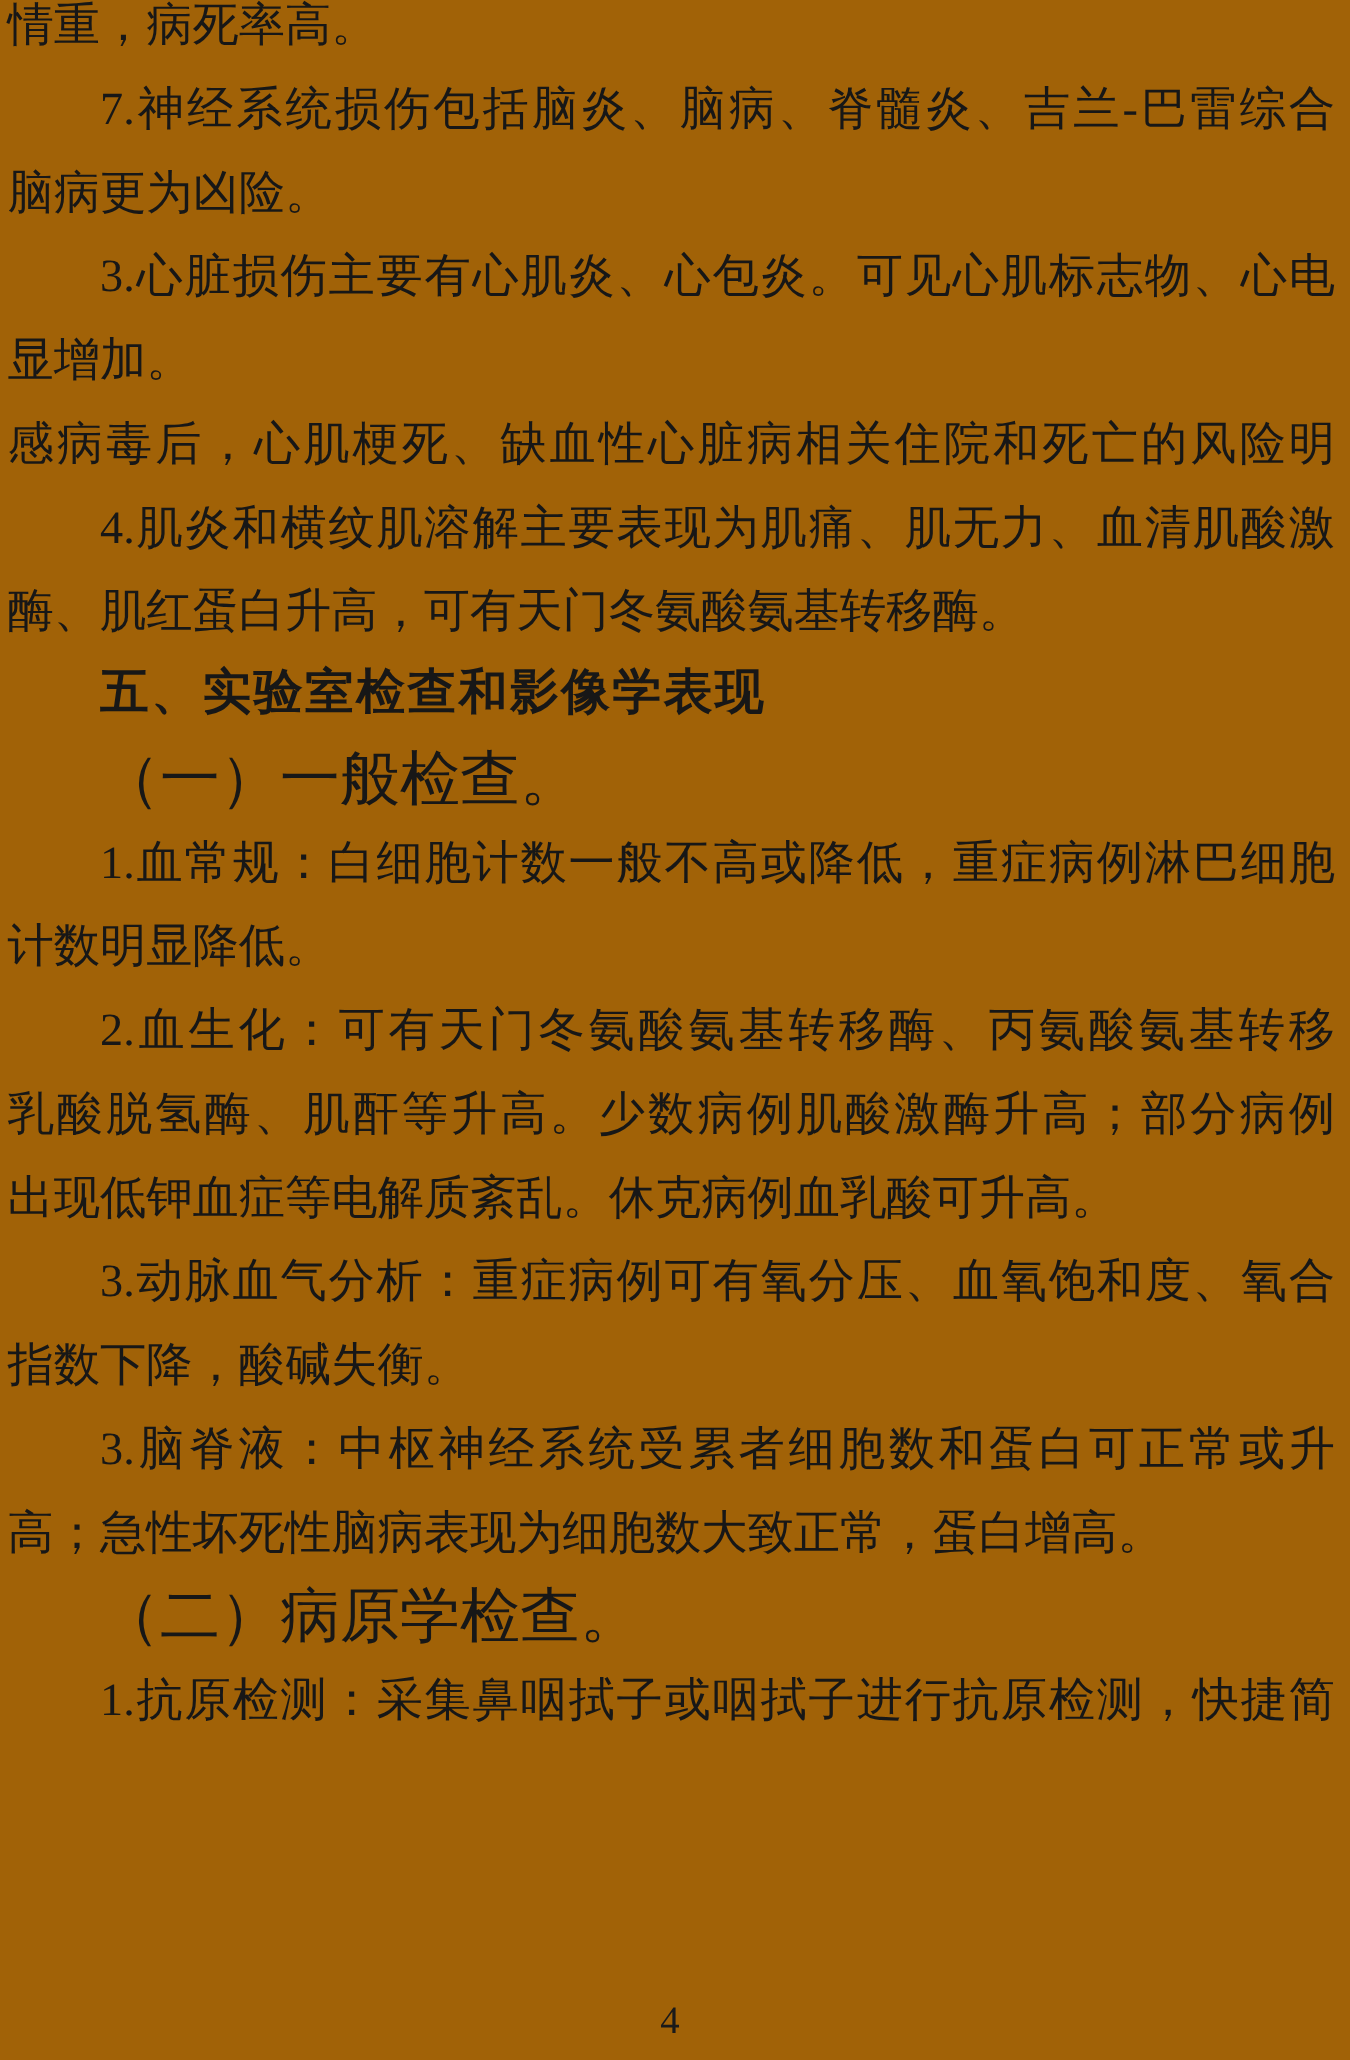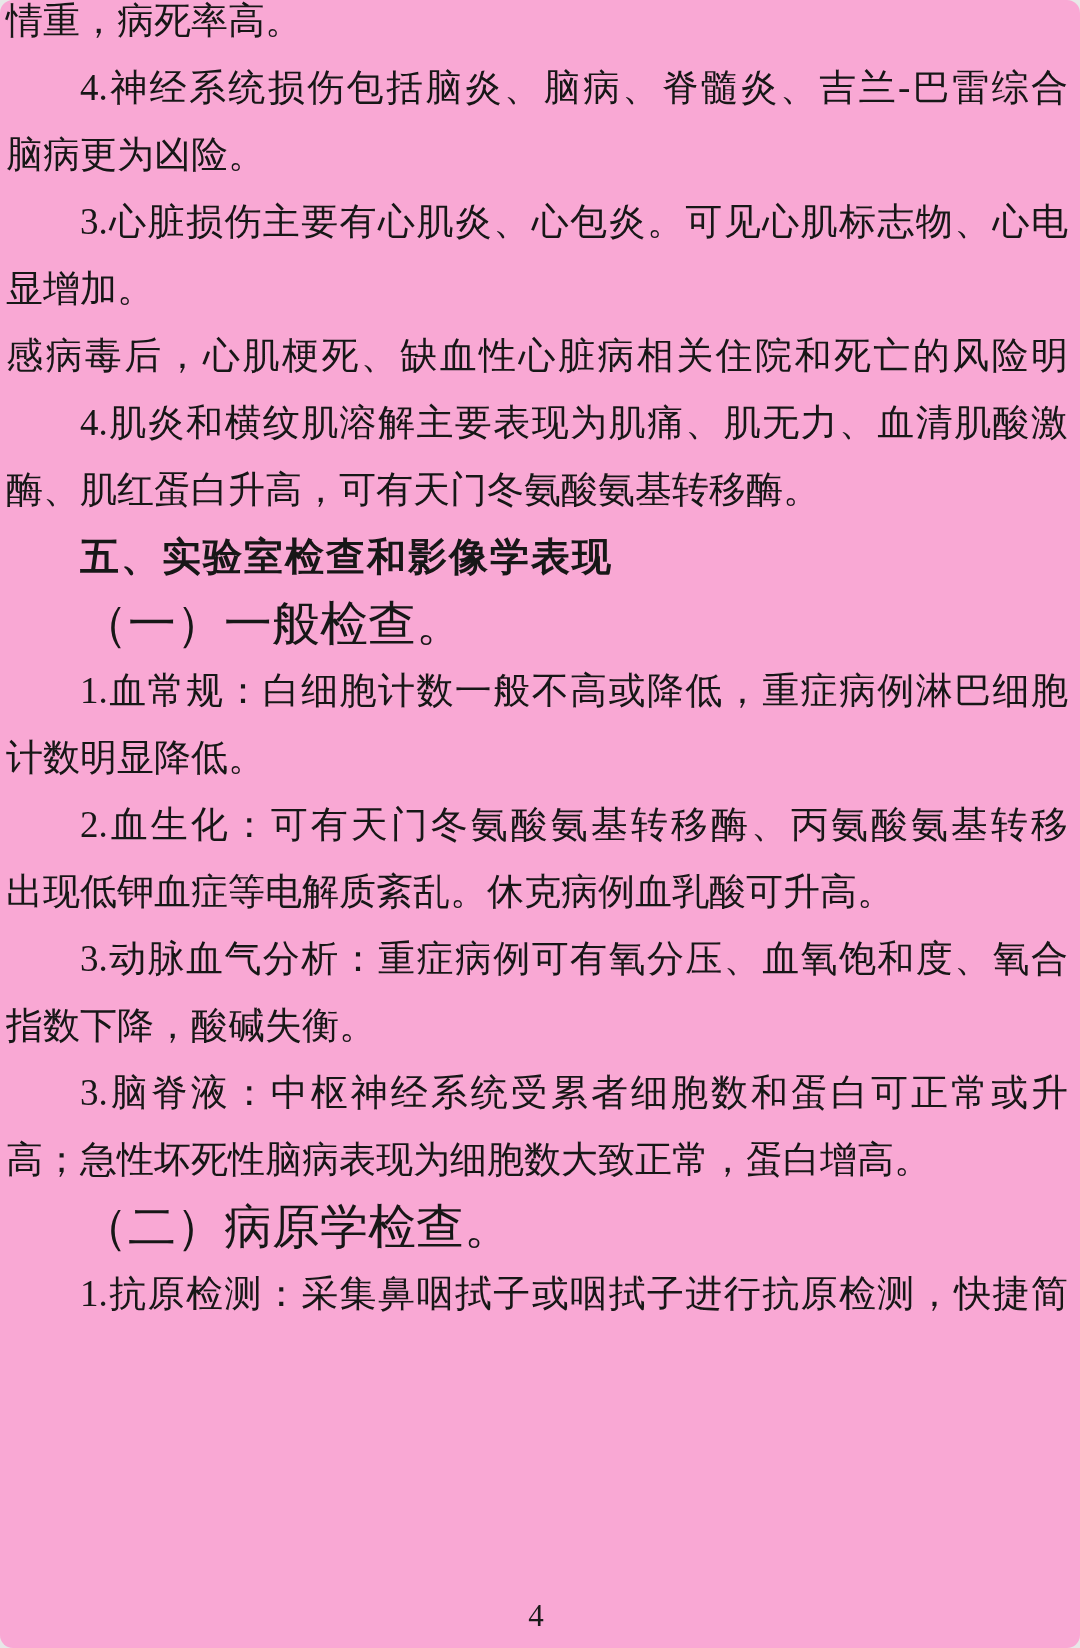--- a/index.html
+++ b/index.html
@@ -5,25 +5,24 @@
   html, body {
     margin: 0;
     padding: 0;
     background: #e8e8e8;
   }
   .page {
     position: relative;
     width: 1080px;
     height: 1648px;
     margin: 0 auto;
-    background: #f9a8d4;
+    background: #a16207;
     color: #171717;
     font-family: "Liberation Serif", serif;
     overflow: hidden;
-    border-radius: 13px;
   }
   .text-block {
     margin-top: -13px;
     padding-left: 6px;
     padding-right: 12px;
   }
   .line {
     font-size: 37px;
     line-height: 67px;
     height: 67px;
@@ -33,21 +32,21 @@
   .indent {
     padding-left: 74px;
   }
   .justify {
     white-space: normal;
     text-align: justify;
     text-align-last: justify;
     overflow: hidden;
   }
   .heading {
-    font-family: Liberation Serif, serif;
+    font-family: Liberation Mono, monospace;
     font-weight: bold;
     font-size: 39px;
     letter-spacing: 2px;
   }
   .subhead {
     font-size: 48px;
   }
   .page-number {
     position: absolute;
     left: 0;
@@ -58,32 +57,33 @@
     font-family: "Liberation Serif", serif;
     color: #1a1a1a;
   }
 </style>
 </head>
 <body>
 
 <div class="page">
   <div class="text-block">
     <div class="line">情重，病死率高。</div>
-    <div class="line indent justify">4.神经系统损伤包括脑炎、脑病、脊髓炎、吉兰-巴雷综合</div>
+    <div class="line indent justify">7.神经系统损伤包括脑炎、脑病、脊髓炎、吉兰-巴雷综合</div>
     <div class="line">脑病更为凶险。</div>
     <div class="line indent justify">3.心脏损伤主要有心肌炎、心包炎。可见心肌标志物、心电</div>
     <div class="line">显增加。</div>
     <div class="line justify">感病毒后，心肌梗死、缺血性心脏病相关住院和死亡的风险明</div>
     <div class="line indent justify">4.肌炎和横纹肌溶解主要表现为肌痛、肌无力、血清肌酸激</div>
     <div class="line">酶、肌红蛋白升高，可有天门冬氨酸氨基转移酶。</div>
     <div class="line indent heading">五、实验室检查和影像学表现</div>
     <div class="line indent subhead">（一）一般检查。</div>
     <div class="line indent justify">1.血常规：白细胞计数一般不高或降低，重症病例淋巴细胞</div>
     <div class="line">计数明显降低。</div>
     <div class="line indent justify">2.血生化：可有天门冬氨酸氨基转移酶、丙氨酸氨基转移酶、</div>
+    <div class="line justify">乳酸脱氢酶、肌酐等升高。少数病例肌酸激酶升高；部分病例</div>
     <div class="line">出现低钾血症等电解质紊乱。休克病例血乳酸可升高。</div>
     <div class="line indent justify">3.动脉血气分析：重症病例可有氧分压、血氧饱和度、氧合</div>
     <div class="line">指数下降，酸碱失衡。</div>
     <div class="line indent justify">3.脑脊液：中枢神经系统受累者细胞数和蛋白可正常或升</div>
     <div class="line">高；急性坏死性脑病表现为细胞数大致正常，蛋白增高。</div>
     <div class="line indent subhead">（二）病原学检查。</div>
     <div class="line indent justify">1.抗原检测：采集鼻咽拭子或咽拭子进行抗原检测，快捷简</div>
   </div>
   <div class="page-number">4</div>
 </div>

